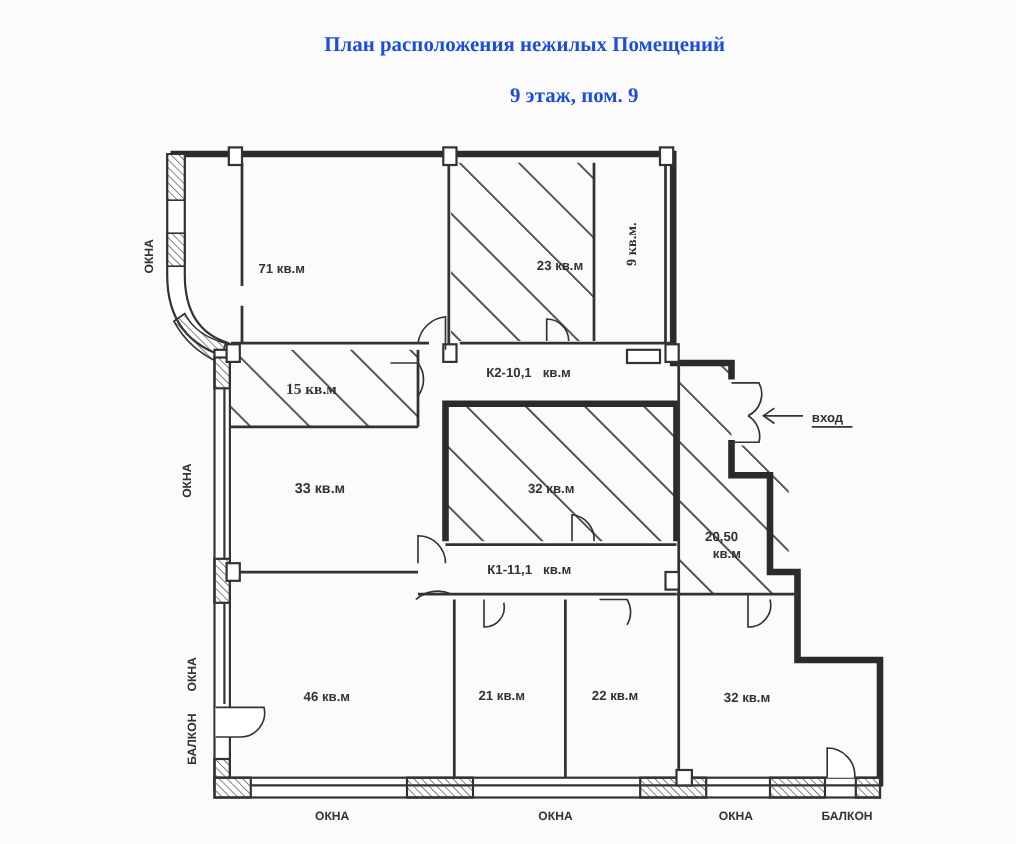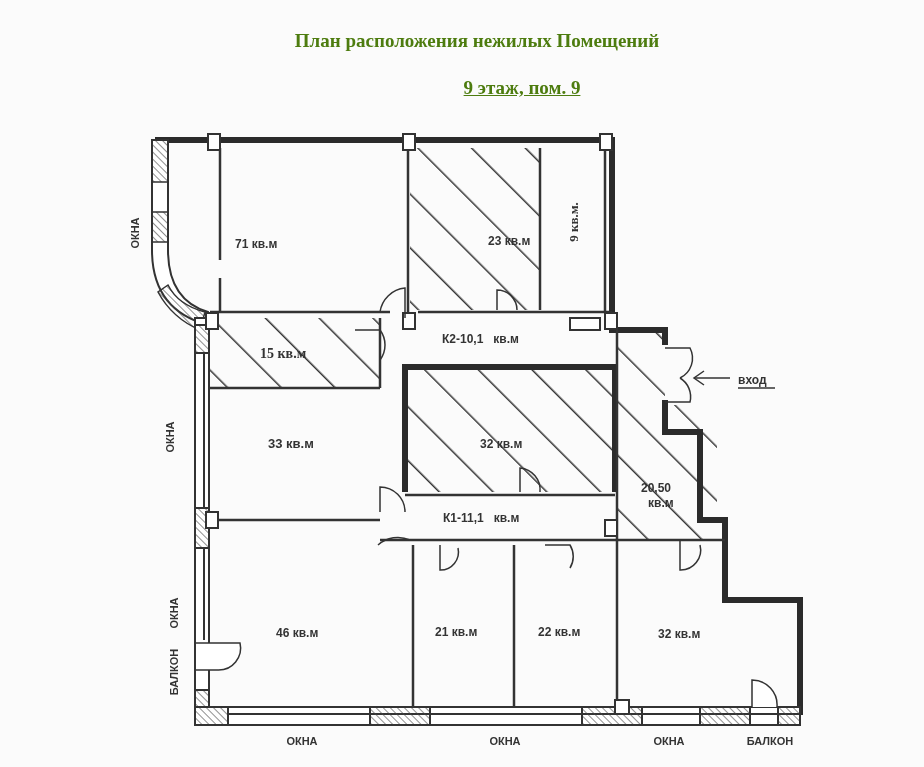--- a/index.html
+++ b/index.html
@@ -1,22 +1,22 @@
 <!DOCTYPE html>
 <html><head>
 <meta charset="utf-8">
 <style>
   html, body { margin: 0; padding: 0; background: #fbfbfb; }
   body { width: 924px; height: 767px; position: relative; overflow: hidden; }
   .title {
     position: absolute; left: 0; width: 924px; text-align: center;
-    font-family: "Liberation Serif", serif; font-weight: bold; color: #4d7c0f;
+    font-family: "Liberation Serif", serif; font-weight: bold; color: #1d4ed8;
   }
   .t1 { top: 30px; font-size: 19px; padding-left: 30px; box-sizing: border-box; }
-  .t2 { top: 77px; font-size: 19px; padding-left: 120px; box-sizing: border-box; text-decoration: underline; }
+  .t2 { top: 77px; font-size: 19px; padding-left: 120px; box-sizing: border-box; }
   svg { position: absolute; left: 0; top: 0; }
   .lbl { font-family: "Liberation Sans", sans-serif; font-weight: bold; fill: #333; }
   .lbl-serif { font-family: "Liberation Serif", serif; font-weight: bold; fill: #333; }
 </style>
 </head>
 <body>
 
 <div class="title t1">План расположения нежилых Помещений</div>
 <div class="title t2">9 этаж, пом. 9</div>
 

